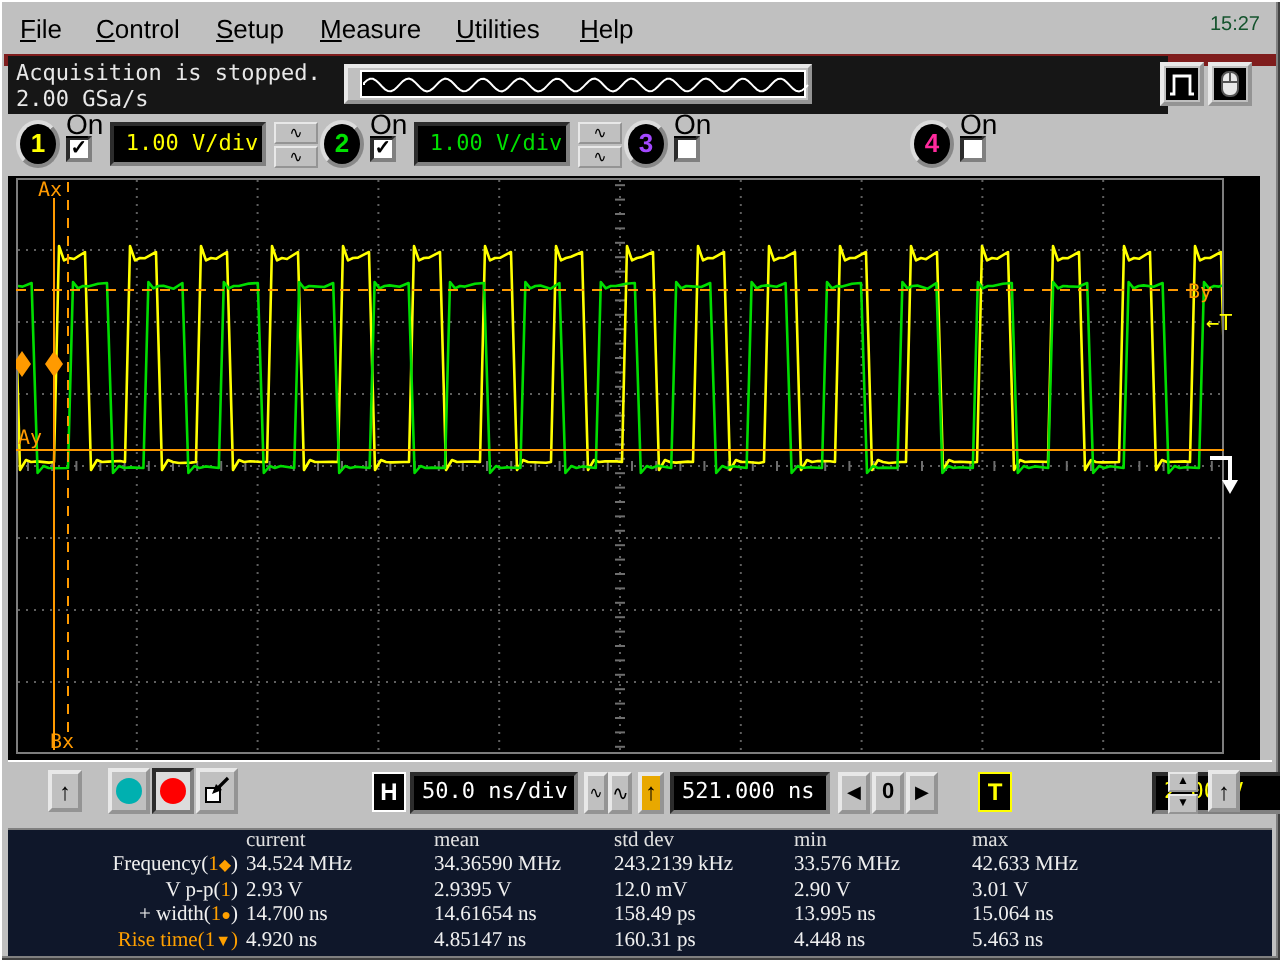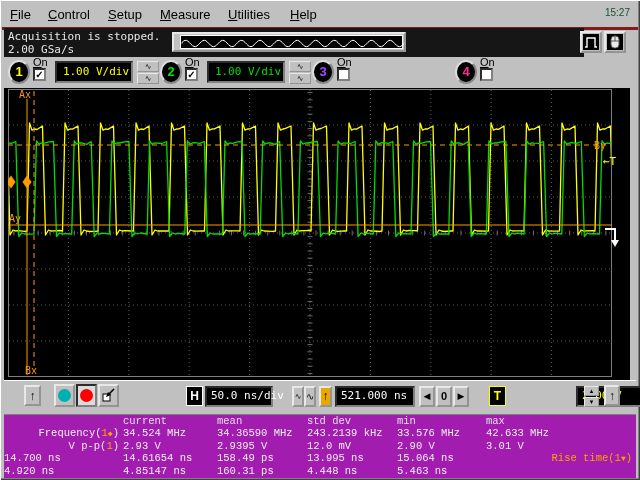--- a/index.html
+++ b/index.html
@@ -2,40 +2,40 @@
 <html><head>
 <meta charset="utf-8">
 <style>
   html,body{margin:0;padding:0;}
   body{width:640px;height:480px;overflow:hidden;background:#c0c0c0;
        font-family:"Liberation Sans",sans-serif;position:relative;}
   .window{position:absolute;left:0;top:0;width:640px;height:480px;background:#c0c0c0;
           box-shadow:inset 1px 1px 0 #ffffff,inset -1px -1px 0 #404040,inset -2px -2px 0 #808080;}
   
   .menubar{position:absolute;left:2px;top:2px;width:636px;height:25px;background:#c0c0c0;
-           border-bottom:3px solid #7f1d1d;}
+           border-bottom:6px solid #7f1d1d;}
   .menu-item{position:absolute;top:5px;font-size:13px;color:#000;cursor:default;white-space:nowrap;}
   .menu-item .ul{text-decoration:underline;}
   .clock{position:absolute;top:5px;right:8px;font-size:10px;color:#14532d;}
   
   .statusbar{position:absolute;left:4px;top:28px;width:580px;height:29px;background:#161616;}
   .status-line{position:absolute;left:4px;color:#e8e8e8;font-size:11px;font-family:"DejaVu Sans Mono",monospace;white-space:nowrap;}
   .preview{position:absolute;left:168px;top:4px;width:234px;height:20px;background:#c0c0c0;
            border:2px outset #e8e8e8;box-sizing:border-box;}
   .preview-inner{position:absolute;left:6px;top:1px;right:1px;bottom:1px;background:#000;border:1px solid #fff;}
   .sq-btn{position:absolute;top:3px;width:22px;height:22px;background:#c0c0c0;
           border:2px outset #e8e8e8;box-sizing:border-box;padding:0;}
   .sq-btn .blk{position:absolute;left:1px;top:1px;right:1px;bottom:1px;background:#000;}
   
   .channelbar{position:absolute;left:4px;top:57px;width:632px;height:31px;background:#c0c0c0;}
   .ch-oval{position:absolute;top:3px;width:22px;height:24px;background:#000;border-radius:50%;
            border:2px outset #dcdcdc;box-sizing:border-box;color:#fff;font-weight:bold;font-size:13px;
            text-align:center;line-height:20px;padding:0;}
   .on-wrap{position:absolute;top:0px;width:22px;}
-  .on-lbl{font-size:11px;color:#000;line-height:10px;}
+  .on-lbl{font-size:14px;color:#000;line-height:10px;}
   .on-lbl .ul{text-decoration:underline;}
   .chk{width:13px;height:13px;background:#fff;border:2px inset #808080;box-sizing:border-box;
        font-size:10px;line-height:9px;text-align:center;color:#000;font-weight:bold;margin-top:1px;}
   .vfield{position:absolute;top:4px;width:78px;height:22px;background:#000;border:2px inset #808080;
           box-sizing:border-box;font-family:"DejaVu Sans Mono",monospace;font-size:11px;
           line-height:18px;padding-left:4px;white-space:nowrap;text-align:center;}
   .spin2v{position:absolute;top:4px;width:22px;height:23px;}
   .spin2v .sp{position:absolute;left:0;width:22px;height:11px;background:#c0c0c0;border:1px outset #e8e8e8;
               box-sizing:border-box;font-size:8px;line-height:8px;text-align:center;color:#000;padding:0;}
   
@@ -57,22 +57,22 @@
   .circle{display:inline-block;width:13px;height:13px;border-radius:50%;margin-top:3px;}
   .iconbox{position:absolute;width:17px;height:20px;background:#000;box-sizing:border-box;
            font-weight:bold;font-size:12px;text-align:center;line-height:18px;}
   .dfield{position:absolute;height:21px;background:#000;border:2px inset #808080;box-sizing:border-box;
           font-family:"DejaVu Sans Mono",monospace;font-size:11px;line-height:16px;padding-left:4px;
           color:#fff;white-space:nowrap;}
   .updn{position:absolute;width:15px;height:21px;}
   .updn .sp{position:absolute;left:0;width:15px;height:10px;background:#c0c0c0;border:1px outset #e8e8e8;
             box-sizing:border-box;font-size:6px;line-height:8px;text-align:center;padding:0;color:#000;}
   
-  .meas{position:absolute;left:4px;top:414px;width:632px;height:63px;background:#a21caf;
-        box-shadow:inset 0 1px 0 #808080;font-family:Liberation Mono, monospace;font-size:10.5px;
+  .meas{position:absolute;left:4px;top:414px;width:632px;height:63px;background:#0f172a;
+        box-shadow:inset 0 1px 0 #808080;font-family:Liberation Serif, serif;font-size:10.5px;
         color:#f0f0f0;display:grid;grid-template-columns:119px 94px 90px 90px 89px auto;
         grid-auto-rows:12.4px;align-content:start;padding-top:1px;}
   .meas .cell{white-space:nowrap;overflow:visible;}
   .meas .lblcell{text-align:right;padding-right:4px;}
   .msrc,.mmark{color:#ffa000;}
   .mmark{font-size:8px;}
   .hl, .hl span{color:#ffa000;}
   .hdr{color:#e0e0e0;}
 </style>
 </head>
@@ -298,21 +298,21 @@
     <button class="btn" style="left:50px;top:3px;width:21px;height:23px;"><span class="circle" style="background:#00b0b0"></span></button>
     <button class="btn pressed" style="left:72px;top:3px;width:21px;height:23px;"><span class="circle" style="background:#ff0000"></span></button>
     <button class="btn" style="left:94px;top:3px;width:21px;height:23px;">
       <svg width="15" height="15" viewBox="0 0 15 15">
           <rect x="2" y="7" width="7" height="7" fill="#fff" stroke="#000"></rect>
           <line x1="13" y1="2" x2="7" y2="8" stroke="#000" stroke-width="1.6"></line>
           <polygon points="5,10 10,8 7,5" fill="#000"></polygon>
         </svg>
     </button>
     <div class="iconbox" style="left:182px;top:5px;color:#fff;border:1px solid #fff;">H</div>
-    <div class="dfield" style="left:201px;top:5px;width:68px;">50.0 ns/div</div>
+    <div class="dfield" style="left:201px;top:5px;width:84px;">50.0 ns/div</div>
     <button class="btn" style="left:288px;top:5px;width:12px;height:21px;font-size:8px;">∿</button>
     <button class="btn" style="left:300px;top:5px;width:12px;height:21px;font-size:10px;">∿</button>
     <div class="btn" style="left:315px;top:5px;width:13px;height:21px;background:#e8a800;font-size:12px;font-weight:bold;line-height:17px;">↑</div>
     <div class="dfield" style="left:331px;top:5px;width:80px;">521.000 ns</div>
     <button class="btn" style="left:415px;top:5px;width:16px;height:21px;font-size:9px;line-height:17px;">◀</button>
     <button class="btn" style="left:432px;top:5px;width:16px;height:21px;font-size:11px;font-weight:bold;line-height:17px;">0</button>
     <button class="btn" style="left:449px;top:5px;width:16px;height:21px;font-size:9px;line-height:17px;">▶</button>
     <div class="iconbox" style="left:485px;top:5px;color:#ffff00;border:1px solid #ffff00;">T</div>
     <div class="dfield" style="left:532px;top:5px;width:74px;color:#ffff00;margin-left:40px;">2.00 V</div>
     <div class="updn" style="left:580px;top:5px;">
@@ -337,20 +337,21 @@
     <div class="cell">33.576 MHz</div>
     <div class="cell">42.633 MHz</div>
 
     <div class="cell lblcell"><span>V p-p</span><span>(</span><span class="msrc">1</span><span class="mmark"></span><span>)</span></div>
     <div class="cell">2.93 V</div>
     <div class="cell">2.9395 V</div>
     <div class="cell">12.0 mV</div>
     <div class="cell">2.90 V</div>
     <div class="cell">3.01 V</div>
 
+    <div class="cell lblcell"><span>+ width</span><span>(</span><span class="msrc">1</span><span class="mmark">●</span><span>)</span></div>
     <div class="cell">14.700 ns</div>
     <div class="cell">14.61654 ns</div>
     <div class="cell">158.49 ps</div>
     <div class="cell">13.995 ns</div>
     <div class="cell">15.064 ns</div>
 
     <div class="cell lblcell hl"><span>Rise time</span><span>(</span><span class="msrc">1</span><span class="mmark">▼</span><span>)</span></div>
     <div class="cell">4.920 ns</div>
     <div class="cell">4.85147 ns</div>
     <div class="cell">160.31 ps</div>

